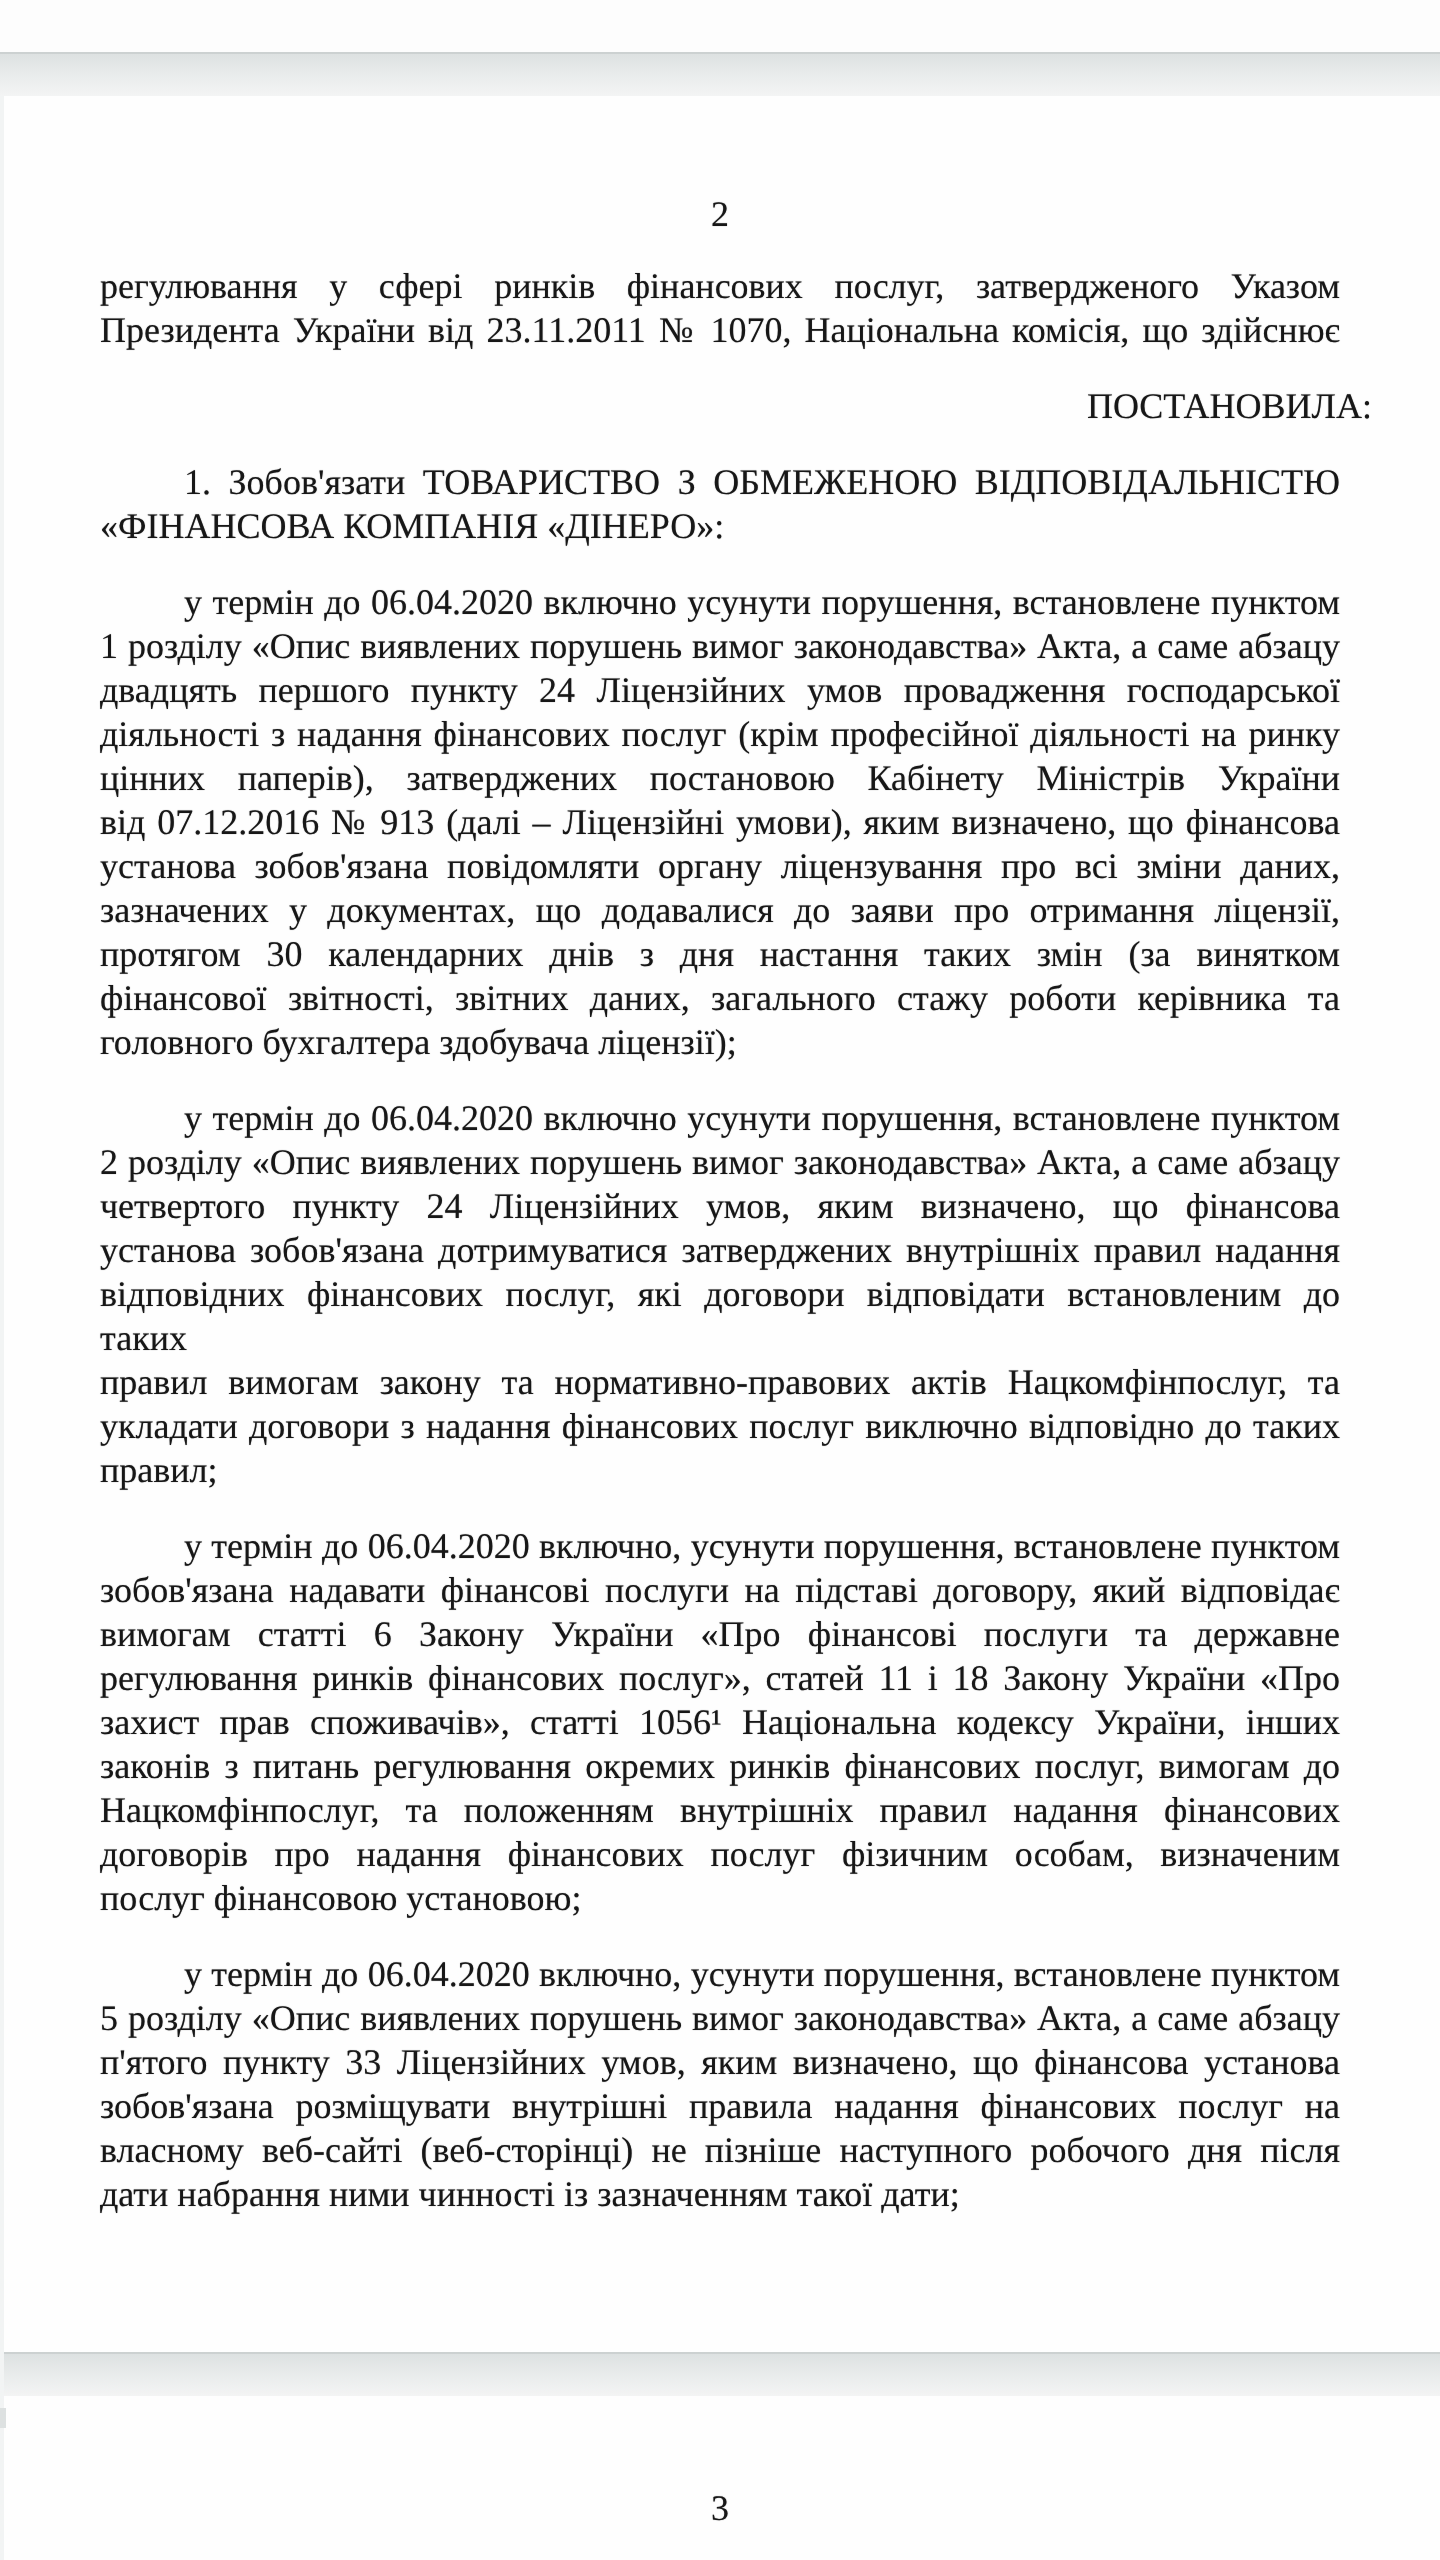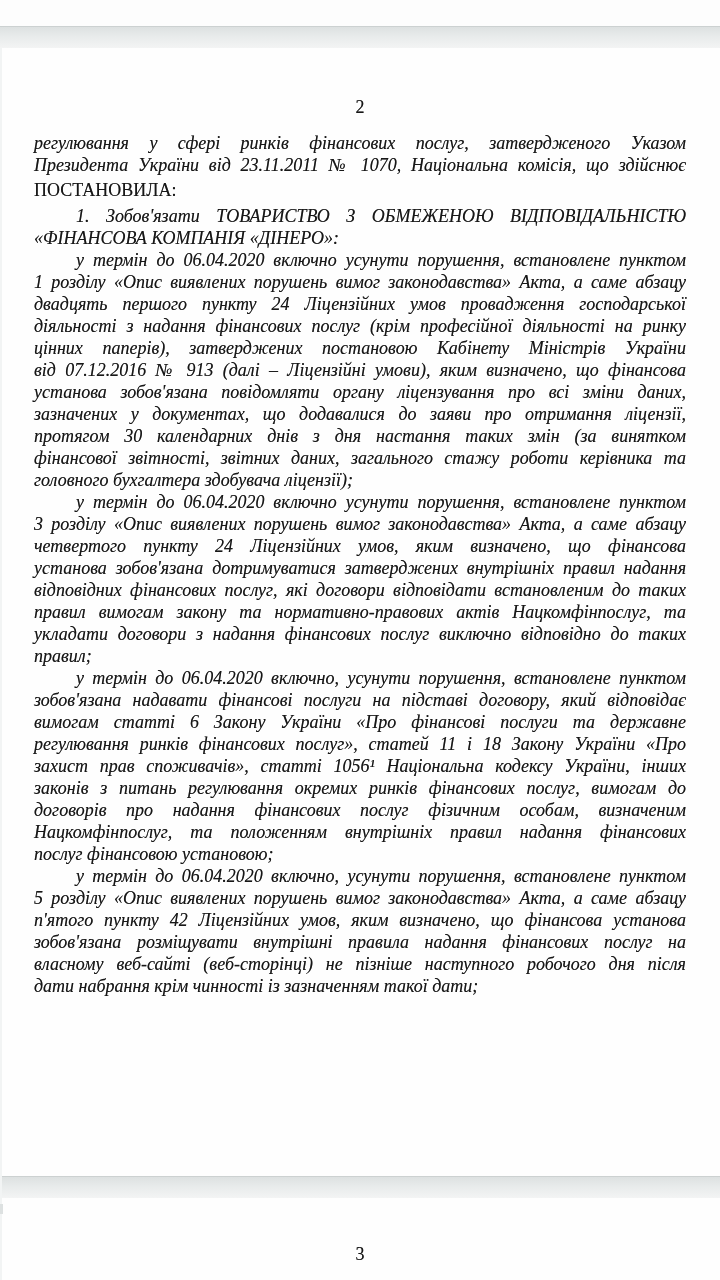--- a/index.html
+++ b/index.html
@@ -20,25 +20,25 @@
   .corner-mark{position:absolute;left:0;top:1204px;width:3px;height:10px;background:#dde1e1;}
   .page2-body{position:absolute;top:48px;left:0;width:720px;color:#171717;}
   .pagenum{text-align:center;font-size:18px;line-height:16px;color:#171717;
     text-shadow:0 0 0.5px rgba(23,23,23,0.55);}
   #pagenum-2{margin-top:51px;}
   .textblock{
     margin:17px 34px 0 34px;
     font-size:18px;line-height:22px;
     text-shadow:0 0 0.5px rgba(23,23,23,0.55);
   }
-  .para{margin:0;font-style:italic;}
+  .para{margin:16px;}
   .tline{text-align:justify;text-align-last:justify;white-space:normal;}
   .tline.first{text-indent:42px;}
   .tline.last{text-align-last:left;}
-  .heading{text-align:left;margin:3px 0 4px 0;}
+  .heading{text-align:right;margin:3px 0 4px 0;}
   #pagenum-3{position:absolute;top:1246px;left:0;width:720px;text-align:center;
     font-size:18px;line-height:16px;color:#171717;text-shadow:0 0 0.5px rgba(23,23,23,0.55);}
 </style>
 </head>
 <body>
 
 <div class="viewer">
 
   <div class="top-strip"></div>
 
@@ -66,46 +66,46 @@
           <div class="tline">цінних паперів), затверджених постановою Кабінету Міністрів України</div>
           <div class="tline">від 07.12.2016 № 913 (далі – Ліцензійні умови), яким визначено, що фінансова</div>
           <div class="tline">установа зобов'язана повідомляти органу ліцензування про всі зміни даних,</div>
           <div class="tline">зазначених у документах, що додавалися до заяви про отримання ліцензії,</div>
           <div class="tline">протягом 30 календарних днів з дня настання таких змін (за винятком</div>
           <div class="tline">фінансової звітності, звітних даних, загального стажу роботи керівника та</div>
           <div class="tline last">головного бухгалтера здобувача ліцензії);</div>
         </div>
         <div class="para">
           <div class="tline first">у термін до 06.04.2020 включно усунути порушення, встановлене пунктом</div>
-          <div class="tline">3 розділу «Опис виявлених порушень вимог законодавства» Акта, а саме абзацу</div>
+          <div class="tline">2 розділу «Опис виявлених порушень вимог законодавства» Акта, а саме абзацу</div>
           <div class="tline">четвертого пункту 24 Ліцензійних умов, яким визначено, що фінансова</div>
           <div class="tline">установа зобов'язана дотримуватися затверджених внутрішніх правил надання</div>
           <div class="tline">відповідних фінансових послуг, які договори відповідати встановленим до таких</div>
           <div class="tline">правил вимогам закону та нормативно-правових актів Нацкомфінпослуг, та</div>
           <div class="tline">укладати договори з надання фінансових послуг виключно відповідно до таких</div>
           <div class="tline last">правил;</div>
         </div>
         <div class="para">
           <div class="tline first">у термін до 06.04.2020 включно, усунути порушення, встановлене пунктом</div>
           <div class="tline">зобов'язана надавати фінансові послуги на підставі договору, який відповідає</div>
           <div class="tline">вимогам статті 6 Закону України «Про фінансові послуги та державне</div>
           <div class="tline">регулювання ринків фінансових послуг», статей 11 і 18 Закону України «Про</div>
           <div class="tline">захист прав споживачів», статті 1056¹ Національна кодексу України, інших</div>
           <div class="tline">законів з питань регулювання окремих ринків фінансових послуг, вимогам до</div>
+          <div class="tline">Нацкомфінпослуг, та положенням внутрішніх правил надання фінансових</div>
           <div class="tline">договорів про надання фінансових послуг фізичним особам, визначеним</div>
-          <div class="tline">Нацкомфінпослуг, та положенням внутрішніх правил надання фінансових</div>
           <div class="tline last">послуг фінансовою установою;</div>
         </div>
         <div class="para">
           <div class="tline first">у термін до 06.04.2020 включно, усунути порушення, встановлене пунктом</div>
           <div class="tline">5 розділу «Опис виявлених порушень вимог законодавства» Акта, а саме абзацу</div>
-          <div class="tline">п'ятого пункту 42 Ліцензійних умов, яким визначено, що фінансова установа</div>
+          <div class="tline">п'ятого пункту 33 Ліцензійних умов, яким визначено, що фінансова установа</div>
           <div class="tline">зобов'язана розміщувати внутрішні правила надання фінансових послуг на</div>
           <div class="tline">власному веб-сайті (веб-сторінці) не пізніше наступного робочого дня після</div>
-          <div class="tline last">дати набрання крім чинності із зазначенням такої дати;</div>
+          <div class="tline last">дати набрання ними чинності із зазначенням такої дати;</div>
         </div>
       </div>
   </div>
 
   <div class="page-gap" id="gap-bottom"></div>
 
   <div id="pagenum-3">3</div>
 
   <div class="left-edge"></div>
   <div class="corner-mark"></div>

